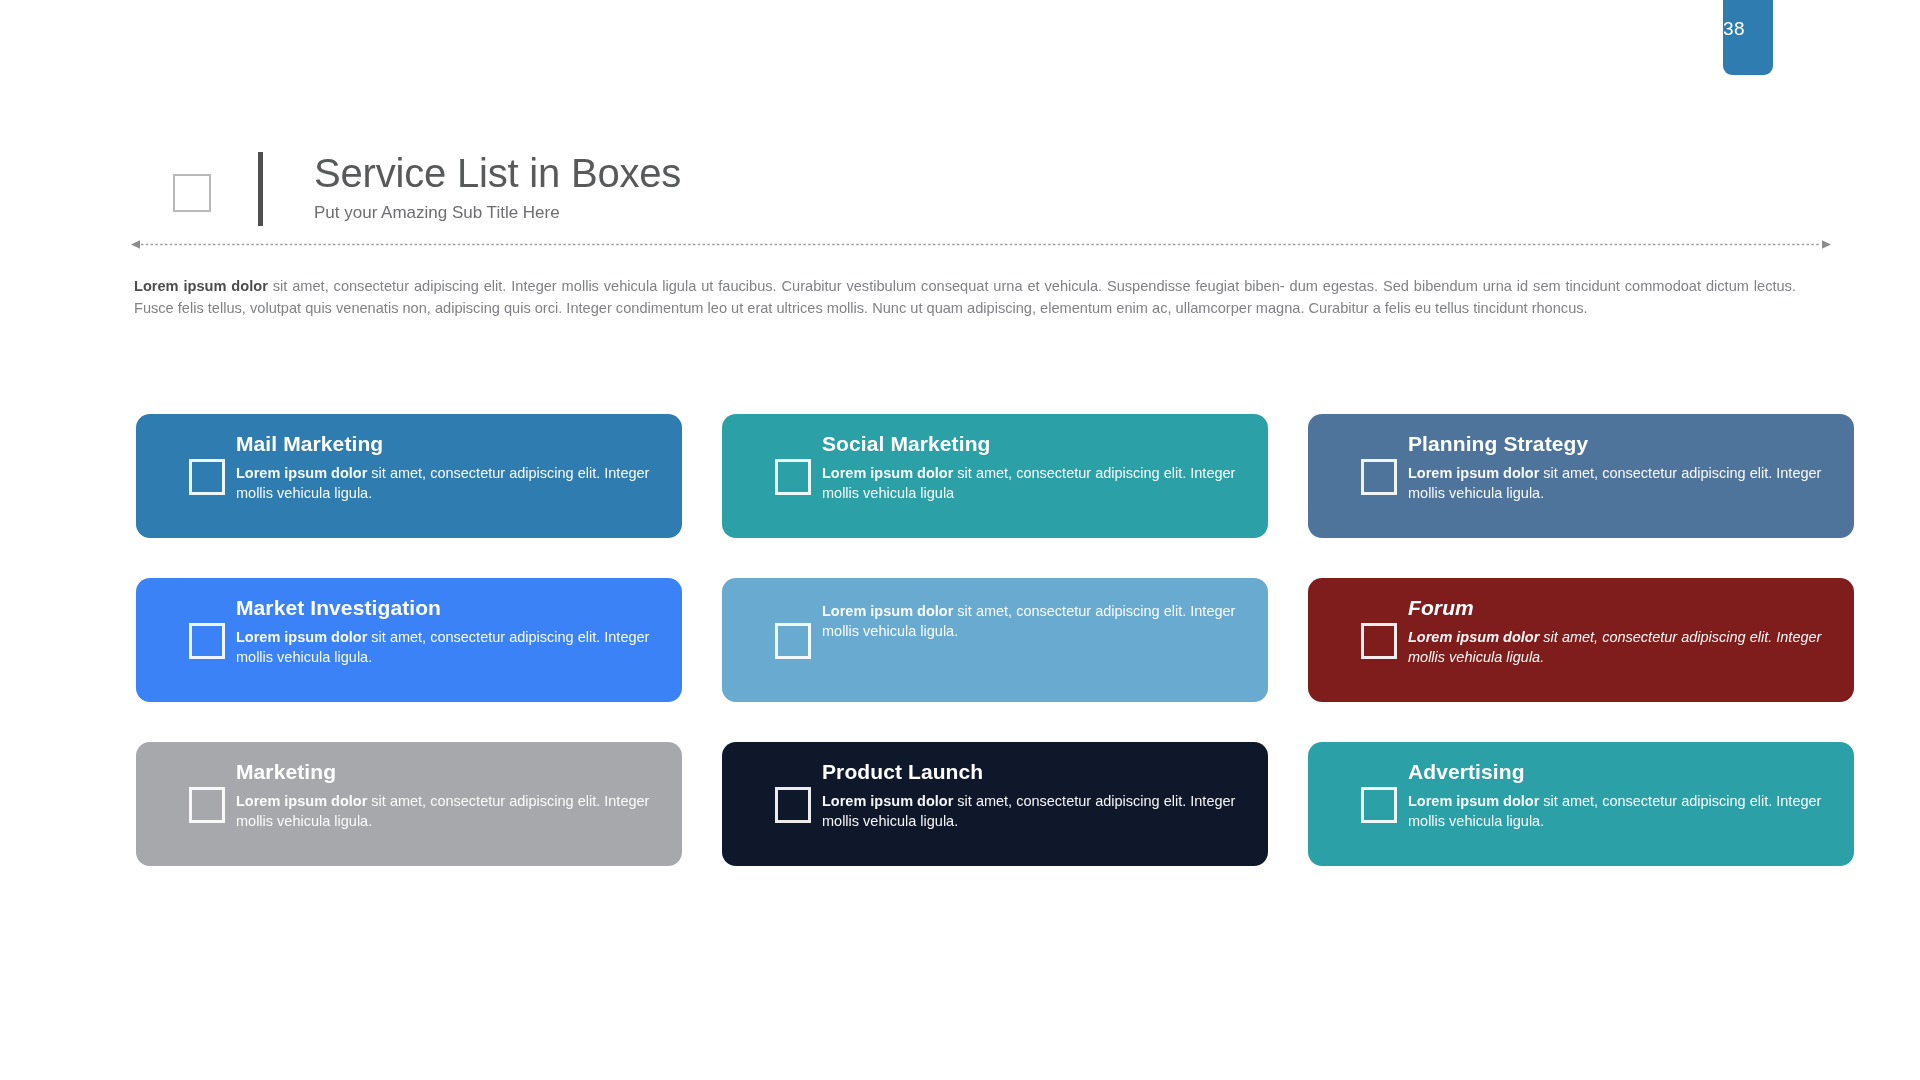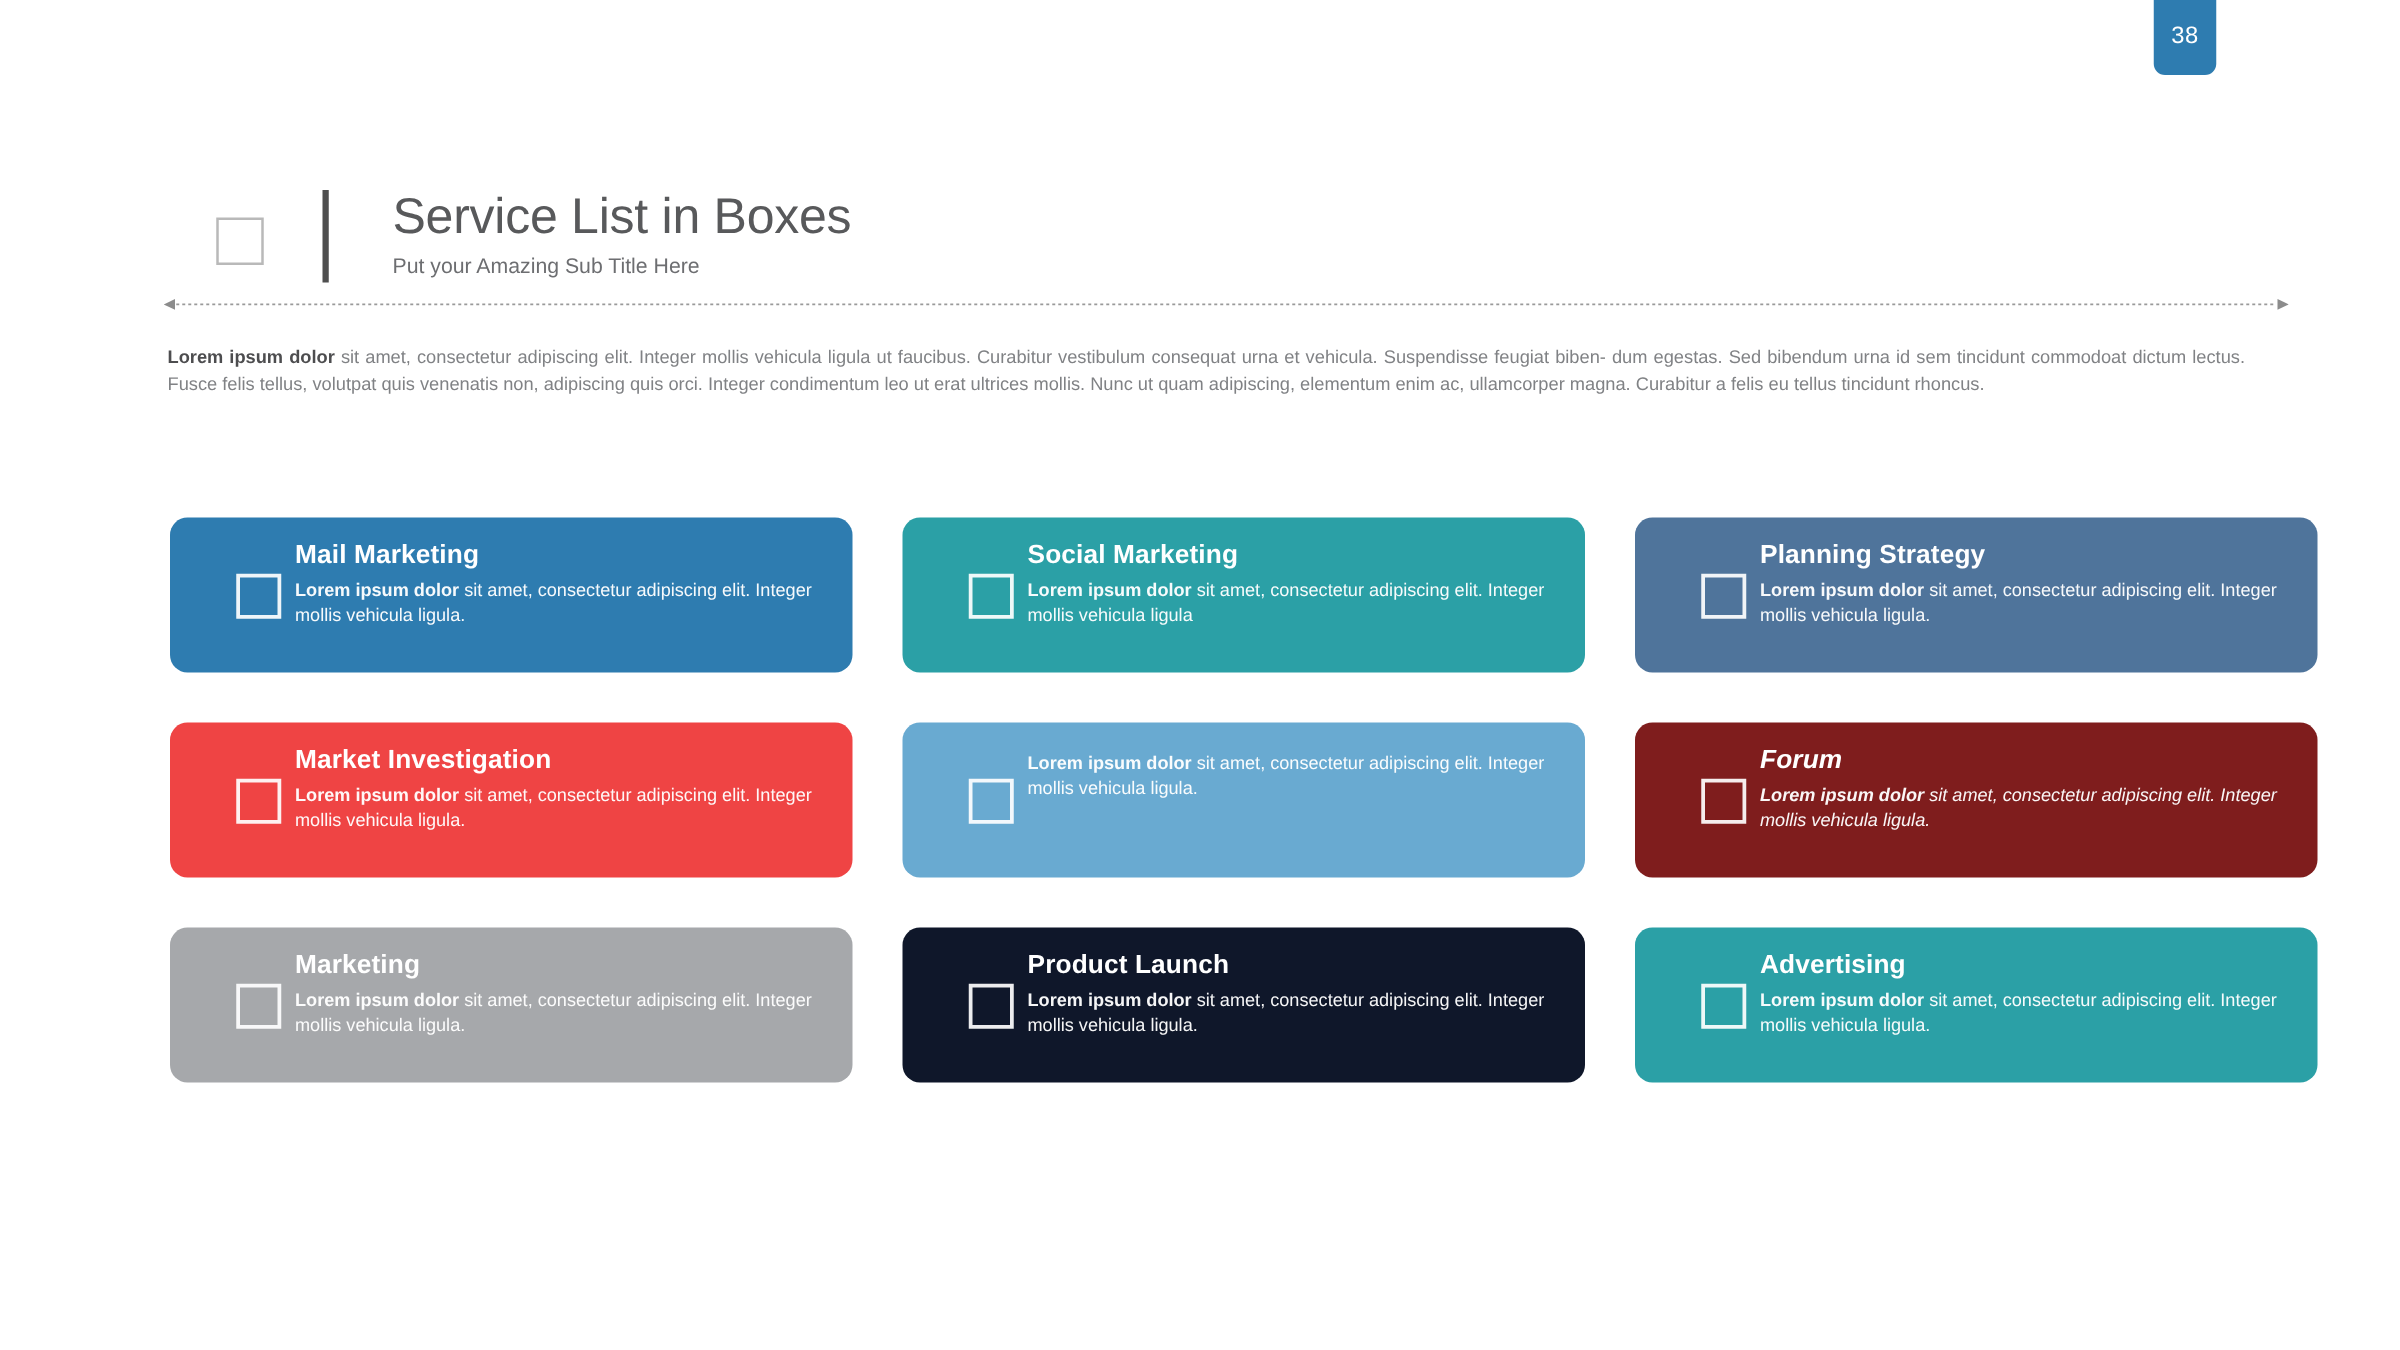--- a/index.html
+++ b/index.html
@@ -15,27 +15,27 @@
     position: relative;
     -webkit-font-smoothing: antialiased;
   }
 
   
   .page-badge {
     position: absolute;
     top: 0;
     left: 1723px;
     width: 50px;
-    height: 60px;
+    height: 75px;
     background: #2E7CB0;
     border-bottom-left-radius: 9px;
     border-bottom-right-radius: 9px;
     color: #ffffff;
     font-size: 19px;
-    text-align: center;
+    text-align: left;
     padding-top: 18px;
     box-sizing: border-box;
     letter-spacing: 0.5px;
   }
 
   
   .title-block {
     position: absolute;
     left: 173px;
     top: 150px;
@@ -201,21 +201,21 @@
   </div>
 
   <div class="card" style="background: rgb(79, 116, 155);">
     <div class="card-square"></div>
     <div class="card-body">
       <div class="card-title">Planning Strategy</div>
       <div class="card-desc"><b>Lorem ipsum dolor</b><span> sit amet, consectetur adipiscing elit. Integer mollis vehicula ligula.</span></div>
     </div>
   </div>
 
-  <div class="card" style="background: #ef4444;">
+  <div class="card" style="background: #3b82f6;">
     <div class="card-square"></div>
     <div class="card-body">
       <div class="card-title">Market Investigation</div>
       <div class="card-desc"><b>Lorem ipsum dolor</b><span> sit amet, consectetur adipiscing elit. Integer mollis vehicula ligula.</span></div>
     </div>
   </div>
 
   <div class="card" style="background: rgb(105, 170, 209);">
     <div class="card-square"></div>
     <div class="card-body">

